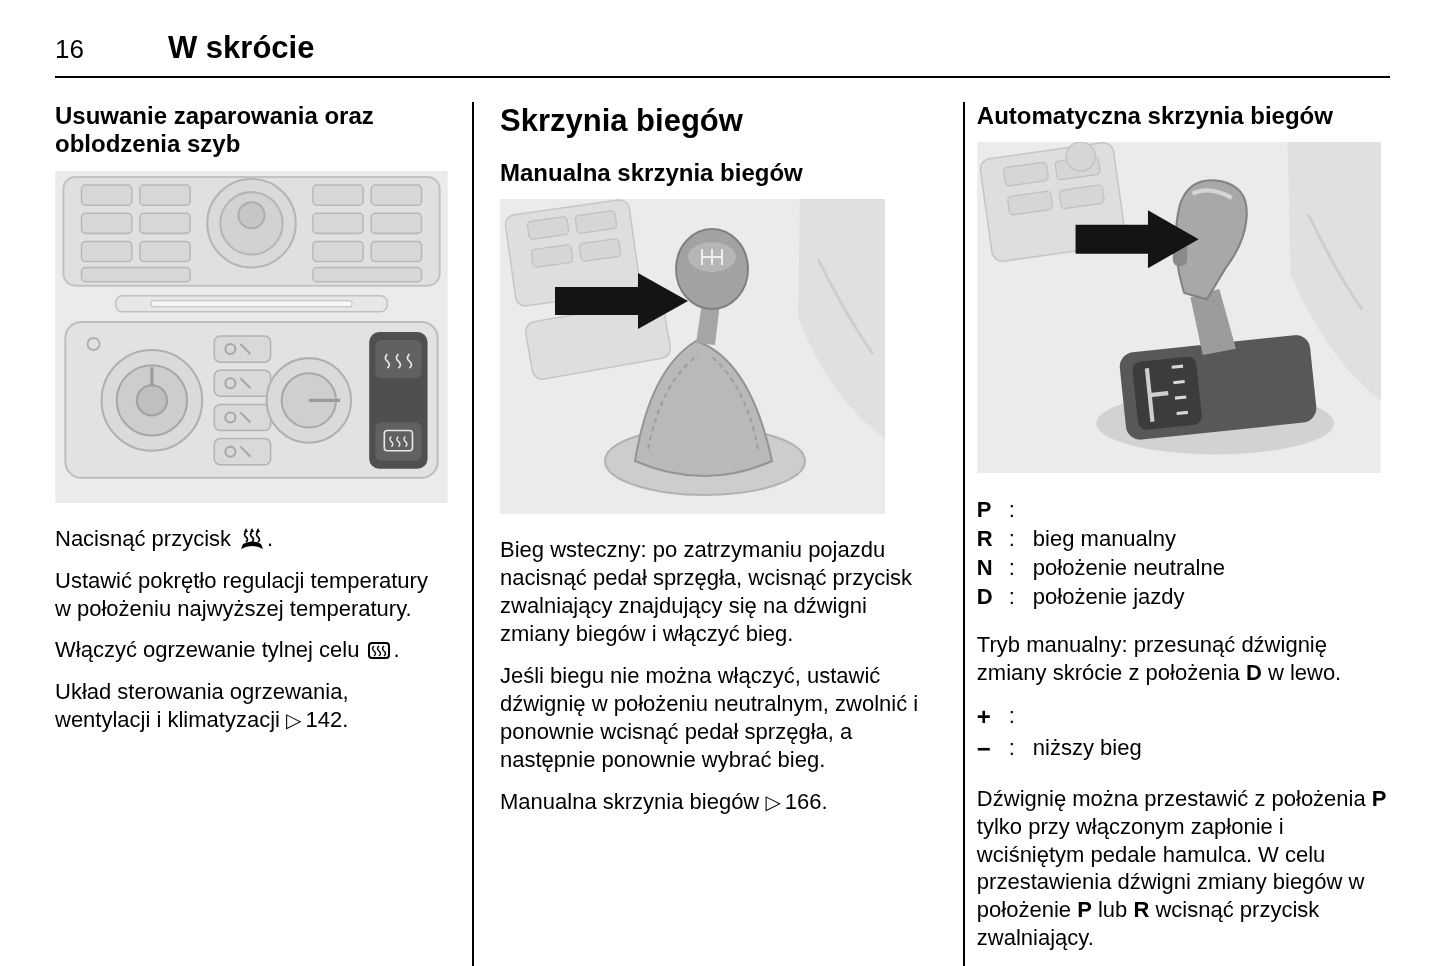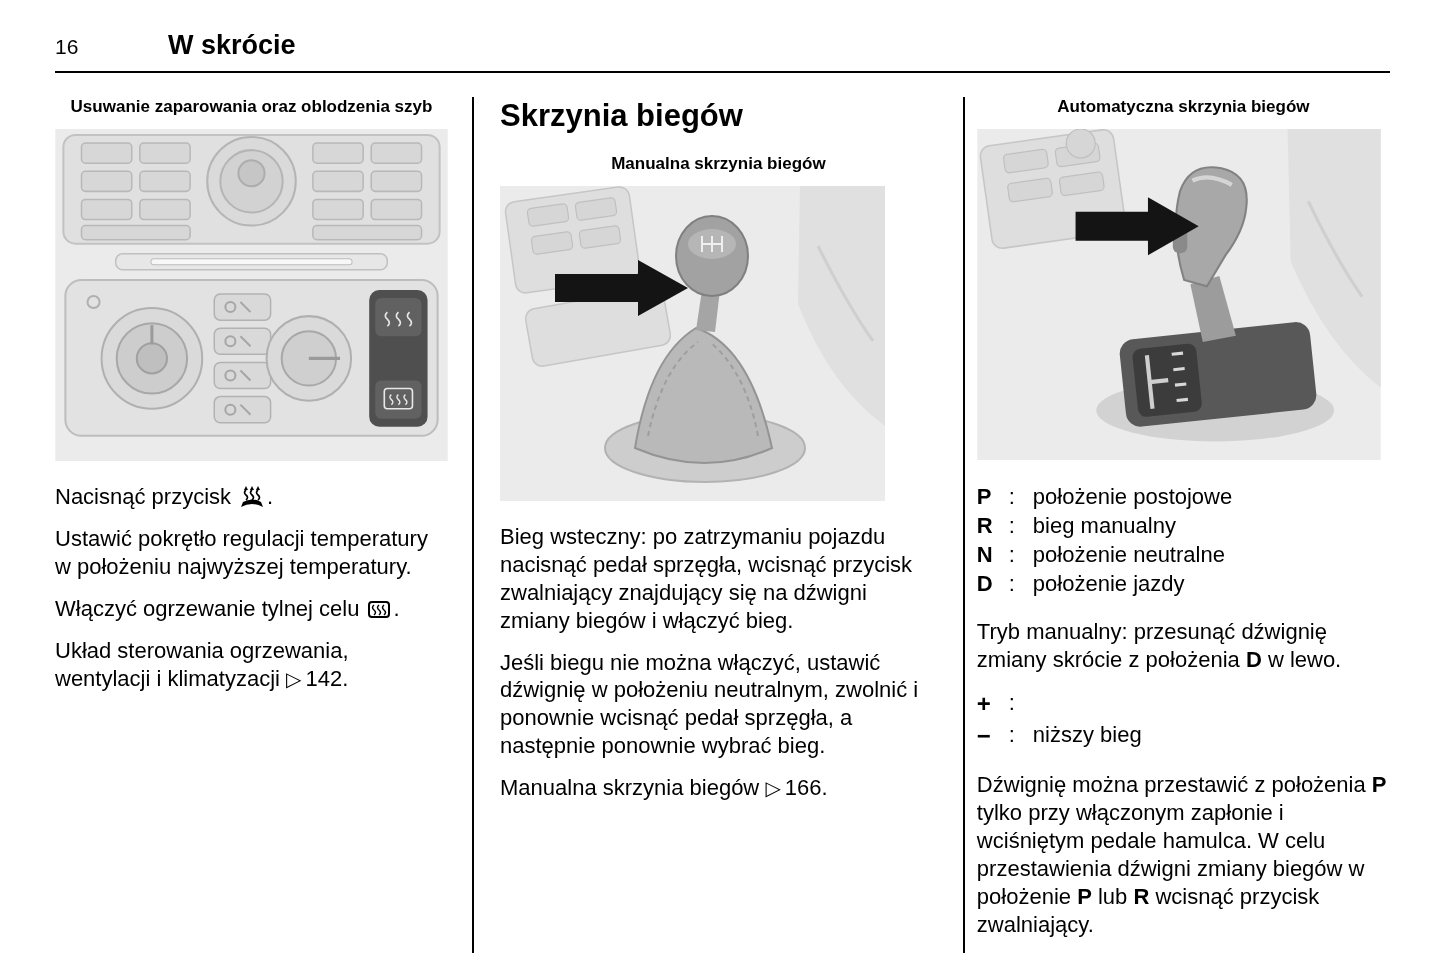--- a/index.html
+++ b/index.html
@@ -4,31 +4,31 @@
 <style>
   * { box-sizing: border-box; }
   html,body { margin:0; padding:0; }
   body {
     width:1445px; height:966px; background:#ffffff; color:#000;
     font-family:"Liberation Sans", sans-serif; overflow:hidden;
   }
   .page { width:1445px; height:966px; padding:30px 55px 0; }
 
   .header { display:flex; align-items:baseline; border-bottom:2px solid #000; padding-bottom:10px; }
-  .pagenum { font-size:21px; width:113px; }
-  .chapter  { font-size:27px; font-weight:bold; }
+  .pagenum { font-size:26px; width:113px; }
+  .chapter  { font-size:31px; font-weight:bold; }
 
   .content { display:flex; align-items:stretch; padding-top:24px; min-height:838px; }
   .col { font-size:22px; }
   .c1 { width:417px; padding-right:24px; }
   .c2 { width:498px; padding:0 26px; border-left:2px solid #000; border-right:2px solid #000; }
   .c3 { width:430px; padding-left:12px; }
 
   .col h2 { font-size:31px; font-weight:bold; margin:2px 0 20px; line-height:1.12; }
-  .col h3 { font-size:17px; font-weight:bold; margin:0 0 6px; line-height:1.18;text-align:center; }
+  .col h3 { font-size:24px; font-weight:bold; margin:0 0 6px; line-height:1.18; }
   .col p  { font-size:22px; line-height:1.27; margin:0 0 14px; }
 
   .illus { margin:12px 0 22px; }
   .illus svg { display:block; }
 
   .inline-icon svg { vertical-align:-4px; margin:0 2px 0 8px; }
   .ref { white-space:nowrap; }
   .arr { font-size:20px; padding-right:4px; }
 
   .b { font-weight:bold; }
@@ -223,21 +223,20 @@
           <rect x="189" y="92" width="14" height="28" rx="6" fill="#8a8a8a"></rect>
           <path d="M208 50 Q224 42 246 54" stroke="#d5d5d5" stroke-width="4" fill="none"></path>
           <polygon points="95,80 165,80 165,66 214,94 165,122 165,108 95,108" fill="#141414"></polygon>
         </svg>
       </div>
 
       <div class="legend">
         <div class="legend-row">
           <span class="lkey">P</span>
             <span class="lsep">:</span>
-            <span class="ldesc">położenie postojowe</span>
         </div>
         <div class="legend-row">
           <span class="lkey">R</span>
             <span class="lsep">:</span>
             <span class="ldesc">bieg manualny</span>
         </div>
         <div class="legend-row">
           <span class="lkey">N</span>
             <span class="lsep">:</span>
             <span class="ldesc">położenie neutralne</span>

